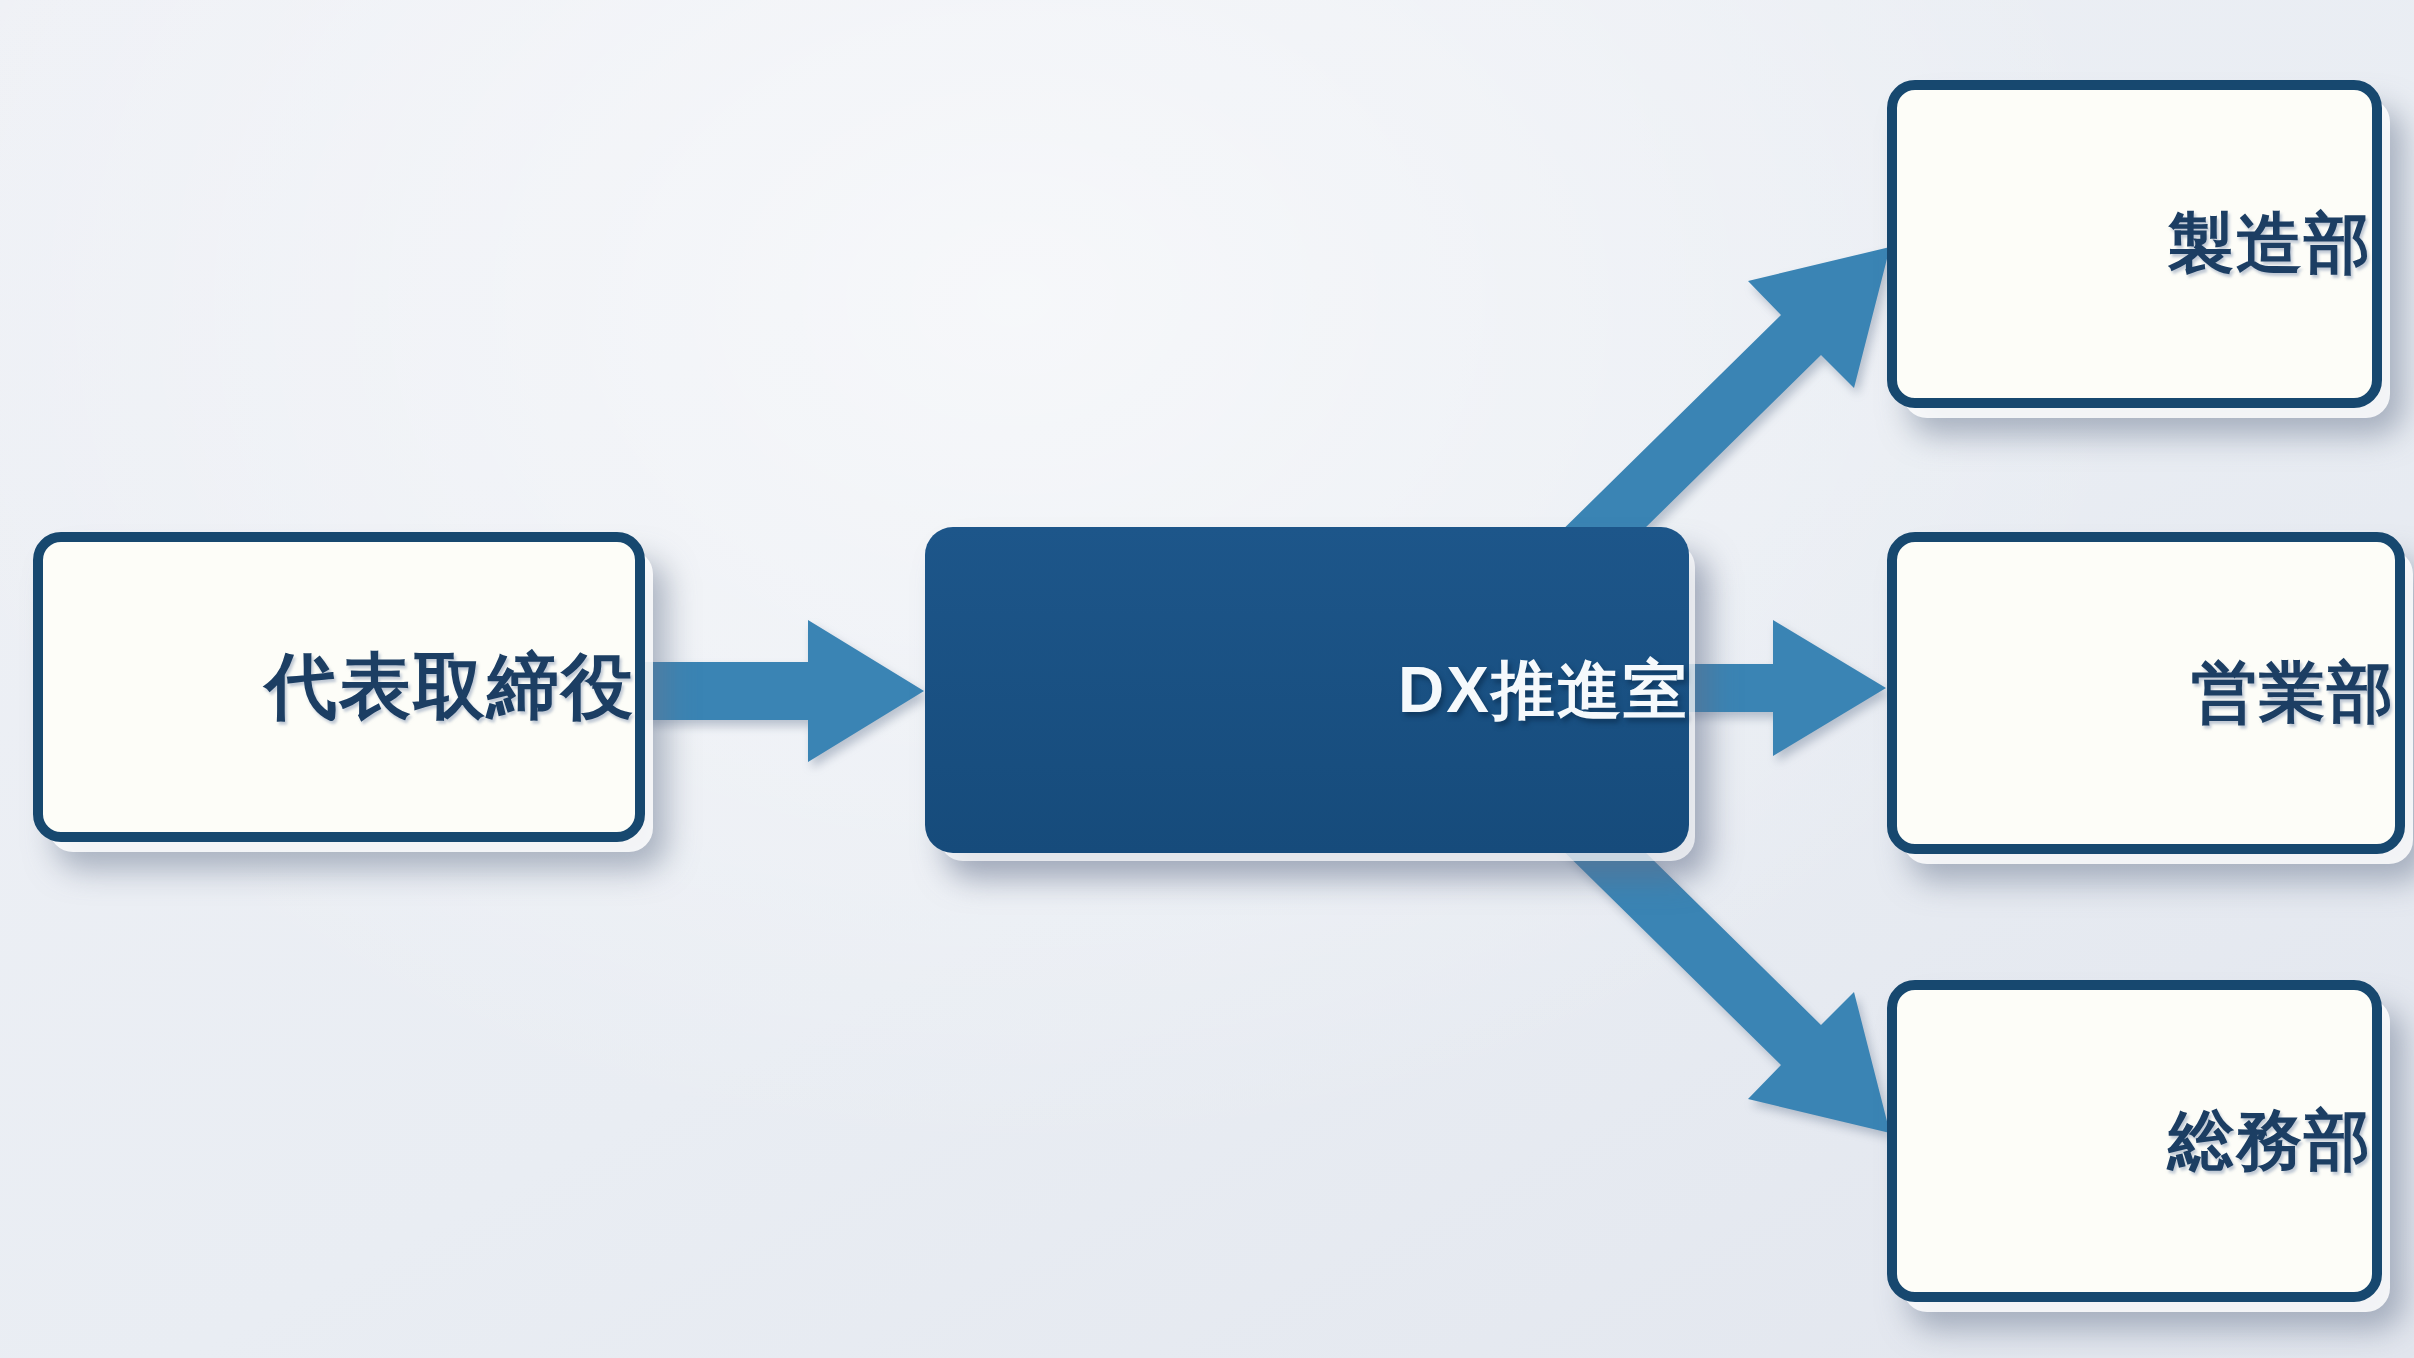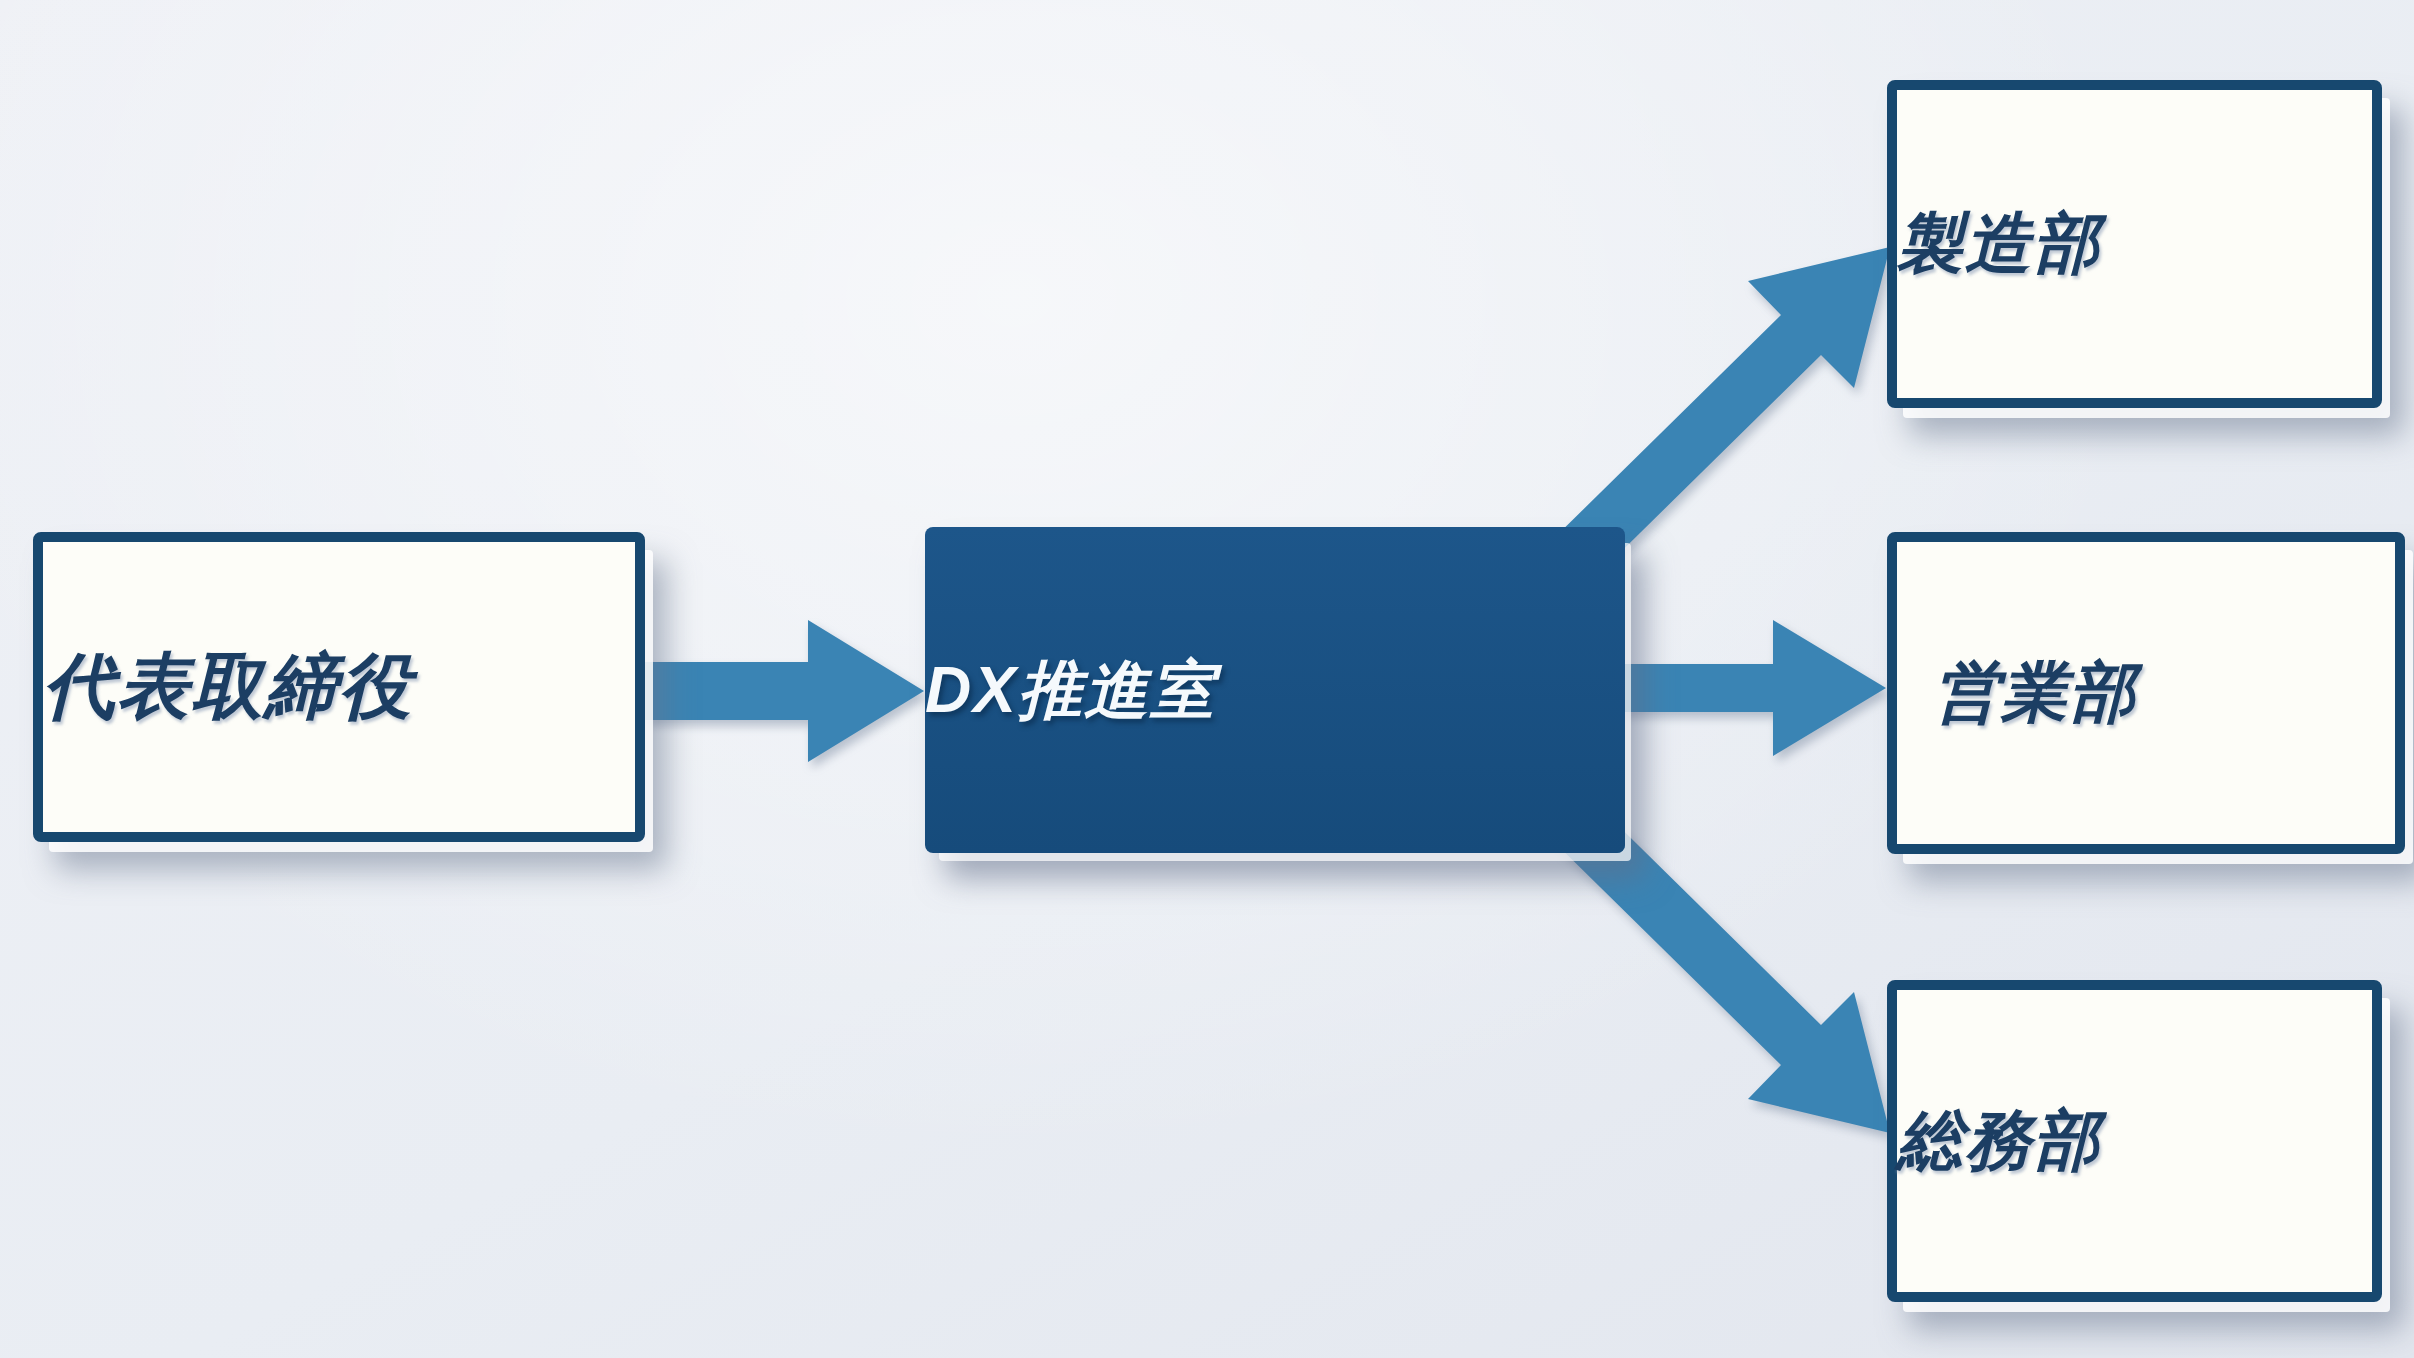--- a/index.html
+++ b/index.html
@@ -14,22 +14,22 @@
       linear-gradient(152deg, #eff1f6 0%, var(--background, #e9edf3) 55%, #e2e6ee 100%);
     font-family: "Liberation Sans", "DejaVu Sans", sans-serif;
   }
   .arrow-layer { position: absolute; inset: 0; width: 100%; height: 100%; }
   .arrow {
     fill: var(--arrow, #3a84b4);
     filter: drop-shadow(4px 6px 5px rgba(80,100,130,0.35));
   }
   .node {
     position: absolute; box-sizing: border-box;
-    display: flex; align-items: center; justify-content: flex-start;
-    text-align: center; border-radius: 8px; font-style: italic;
+    display: flex; align-items: center; justify-content: flex-end;
+    text-align: center; border-radius: 28px;
   }
   .node.outline {
     background: var(--node-fill, #fdfdf8);
     border: 10px solid var(--node-border, #17486f);
     box-shadow: 12px 14px 0 -4px rgba(255,255,255,0.85), 22px 28px 30px rgba(104,118,142,0.5);
   }
   .node.solid {
     background: linear-gradient(180deg, var(--accent-fill, #1d568a) 0%, var(--accent-fill-dark, #164b7b) 100%);
     box-shadow: 10px 12px 0 -4px rgba(255,255,255,0.7), 20px 26px 30px rgba(96,110,136,0.55);
   }
@@ -60,21 +60,21 @@
     <polygon class="arrow" points="1620,712 1773,712 1773,756 1886,688 1773,620 1773,664 1620,664"></polygon>
     <polygon class="arrow" points="1540,828 1781,1065 1748,1099 1890,1133 1854,992 1821,1025 1580,788"></polygon>
   </svg>
 
   <div class="node outline" style="left:33px; top:532px; width:612px; height:310px;">
     <div class="label dark">
       <span>代表取締役</span>
     </div>
   </div>
 
-  <div class="node solid" style="left:925px; top:527px; width:700px; height:326px;">
+  <div class="node solid" style="left:925px; top:527px; width:764px; height:326px;">
     <div class="label light">
       <span>DX推進室</span>
     </div>
   </div>
 
   <div class="node outline" style="left:1887px; top:80px; width:495px; height:328px;">
     <div class="label dark single">
       <span>製造部</span>
     </div>
   </div>

